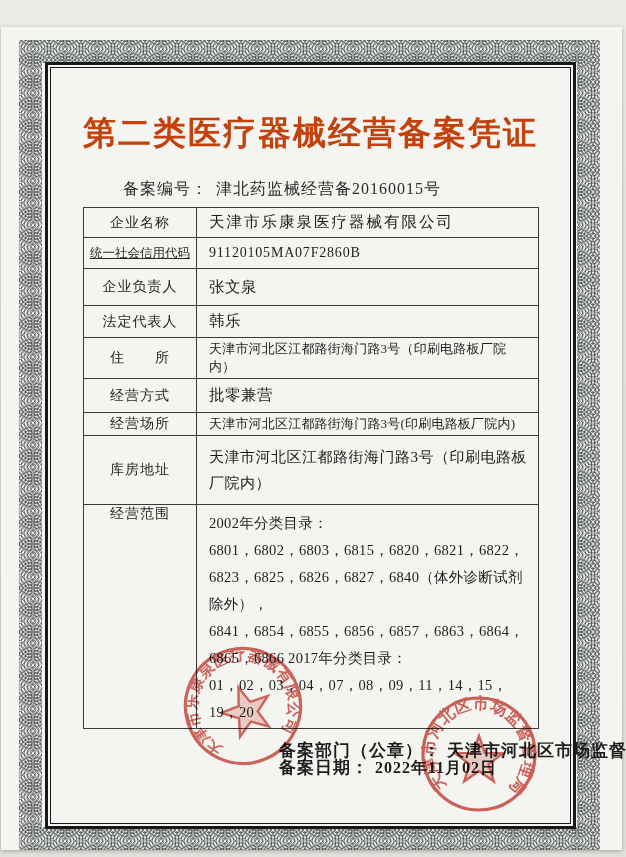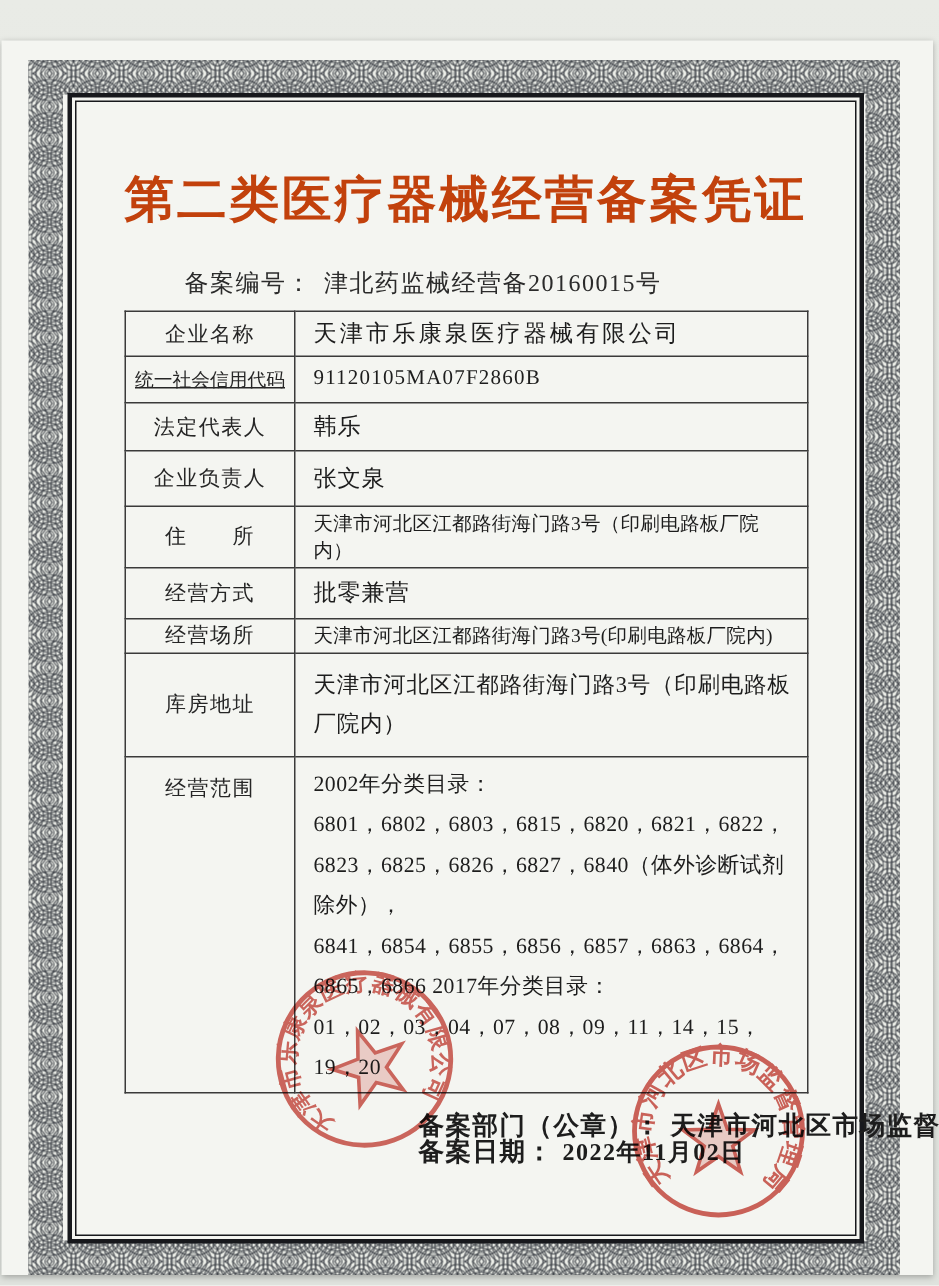--- a/index.html
+++ b/index.html
@@ -45,21 +45,21 @@
     margin-left:48px;
   }
   .info-table tr:nth-child(2) td.lbl { font-size:12.5px; letter-spacing:0;text-decoration:underline; }
   .info-table td.val {
     padding:2px 10px 2px 12px; font-size:15.5px; letter-spacing:.5px;
   }
   .info-table tr:nth-child(5) td.val,
   .info-table tr:nth-child(7) td.val { font-size:13px; letter-spacing:.2px; }
   .info-table tr:nth-child(8) td.val { font-size:15px; line-height:26px; }
   .info-table tr:nth-child(9) td { vertical-align:top; }
-  .info-table tr:nth-child(9) td.lbl { padding-top:12px; }
+  .info-table tr:nth-child(9) td.lbl { padding-top:0; }
   .info-table td.scope { font-size:14.5px; line-height:27px; padding-top:5px; letter-spacing:.3px; }
   .footer-line {
     position:absolute; z-index:4; white-space:nowrap;
     font-size:17px; font-weight:700; color:#1d1d1d; letter-spacing:1px;
   }
   .footer-dept { left:278px; top:712px; }
   .footer-date { left:278px; top:729px; }
   .footer-line .fval { margin-left:6px; font-weight:700; }
   .footer-date .fval { font-size:16px; }
   .stamps-svg {
@@ -128,27 +128,27 @@
   <table class="info-table">
     <tbody>
       <tr style="height:30px;">
         <td class="lbl">企业名称</td>
         <td class="val" style="letter-spacing:2px;">天津市乐康泉医疗器械有限公司</td>
       </tr>
       <tr style="height:31px;">
         <td class="lbl">统一社会信用代码</td>
         <td class="val" style="font-size:14px;letter-spacing:.8px;">91120105MA07F2860B</td>
       </tr>
+      <tr style="height:37px;">
+        <td class="lbl">企业负责人</td>
+        <td class="val">张文泉</td>
+      </tr>
       <tr style="height:32px;">
         <td class="lbl">法定代表人</td>
         <td class="val">韩乐</td>
-      </tr>
-      <tr style="height:37px;">
-        <td class="lbl">企业负责人</td>
-        <td class="val">张文泉</td>
       </tr>
       <tr style="height:30px;">
         <td class="lbl">住　　所</td>
         <td class="val">天津市河北区江都路街海门路3号（印刷电路板厂院内）</td>
       </tr>
       <tr style="height:34px;">
         <td class="lbl">经营方式</td>
         <td class="val">批零兼营</td>
       </tr>
       <tr style="height:19px;">

